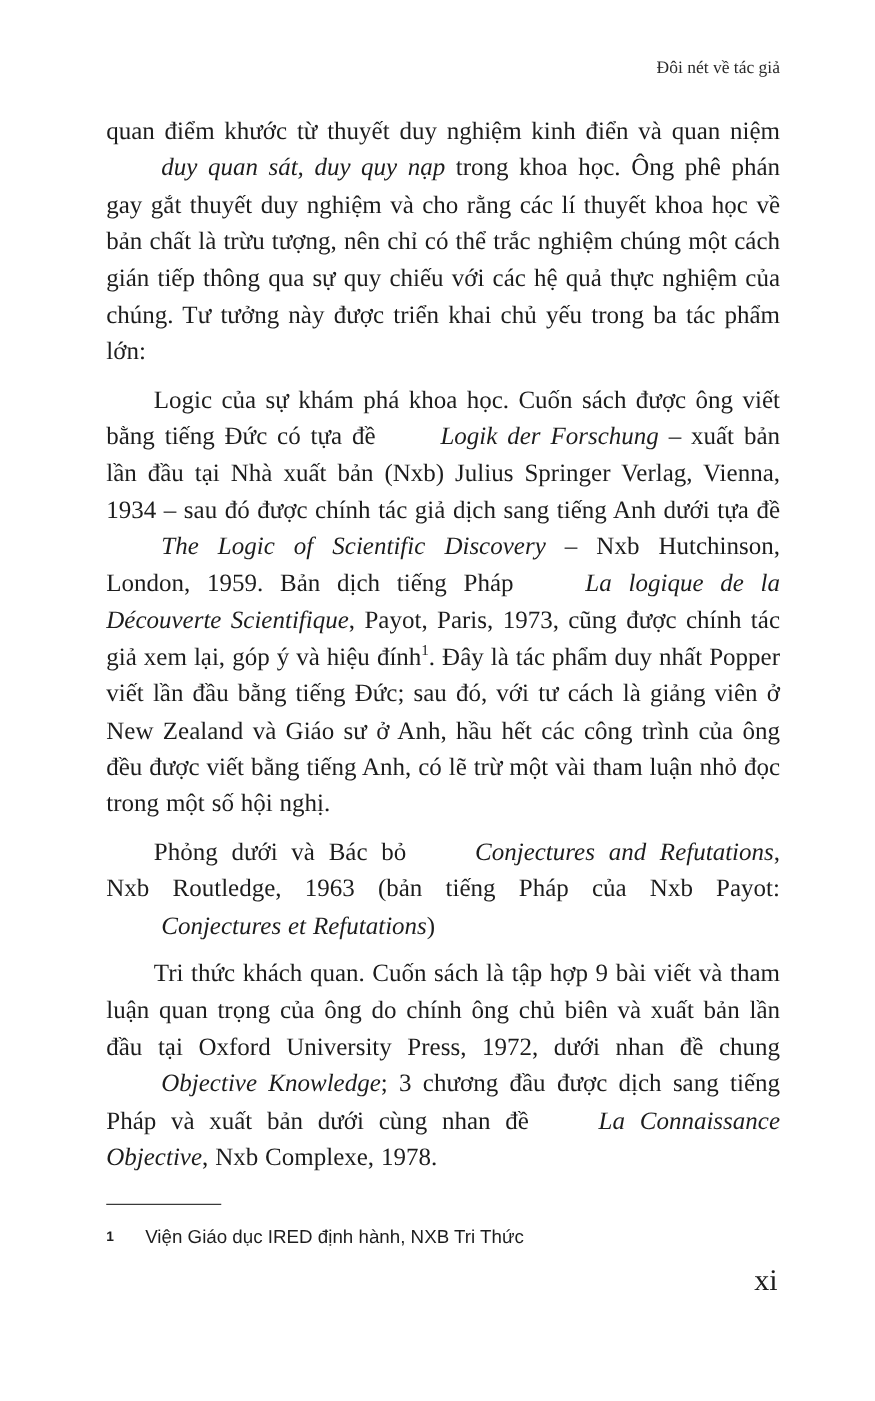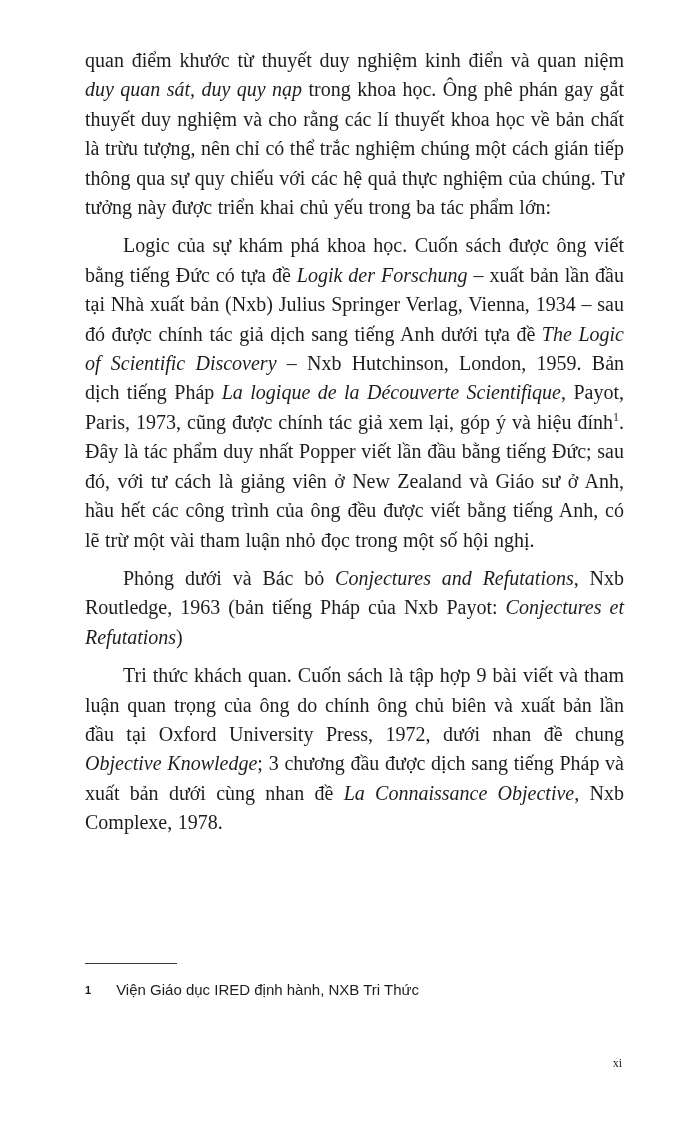--- a/index.html
+++ b/index.html
@@ -26,21 +26,21 @@
   .para {
     font-size: 20px;
     line-height: 29.4px;
     text-align: justify;
     margin: 0 0 9px 0;
     word-spacing: 0.5px;
   }
   .para.indent { text-indent: 38px; }
   .run-normal { }
   .run-bold { font-weight: normal; }
-  .run-italic { font-style: italic; }
+  .run-italic { font-style: italic; margin-left: 44px; }
   sup.run-sup {
     font-size: 12px;
     line-height: 0;
     vertical-align: super;
   }
   .footnote-area {
     position: absolute;
     left: 85px;
     right: 76px;
     top: 963px;
@@ -64,30 +64,31 @@
     font-size: 11px;
     position: relative;
     top: 0px;
     margin-right: 25px;
     flex: 0 0 auto;
   }
   .fn-text { flex: 1 1 auto; }
   .page-number {
     position: absolute;
     right: 78px;
-    top: 1056px;
-    font-size: 12px;
+    top: 1012px;
+    font-size: 24px;
     color: #1d1d1d;
   }
 </style>
 </head>
 <body>
 
 <div class="page">
 
+  <div class="running-header">Đôi nét về tác giả</div>
 
   <div class="body-text">
       <p class="para"><span class="run-normal">quan điểm khước từ thuyết duy nghiệm kinh điển và quan niệm </span><span class="run-italic">duy quan sát, duy quy nạp</span><span class="run-normal"> trong khoa học. Ông phê phán gay gắt thuyết duy nghiệm và cho rằng các lí thuyết khoa học về bản chất là trừu tượng, nên chỉ có thể trắc nghiệm chúng một cách gián tiếp thông qua sự quy chiếu với các hệ quả thực nghiệm của chúng. Tư tưởng này được triển khai chủ yếu trong ba tác phẩm lớn:</span></p>
       <p class="para indent"><span class="run-bold">Logic của sự khám phá khoa học</span><span class="run-normal">. Cuốn sách được ông viết bằng tiếng Đức có tựa đề </span><span class="run-italic">Logik der Forschung</span><span class="run-normal"> – xuất bản lần đầu tại Nhà xuất bản (Nxb) Julius Springer Verlag, Vienna, 1934 – sau đó được chính tác giả dịch sang tiếng Anh dưới tựa đề </span><span class="run-italic">The Logic of Scientific Discovery</span><span class="run-normal"> – Nxb Hutchinson, London, 1959. Bản dịch tiếng Pháp </span><span class="run-italic">La logique de la Découverte Scientifique</span><span class="run-normal">, Payot, Paris, 1973, cũng được chính tác giả xem lại, góp ý và hiệu đính</span><sup class="run-sup">1</sup><span class="run-normal">. Đây là tác phẩm duy nhất Popper viết lần đầu bằng tiếng Đức; sau đó, với tư cách là giảng viên ở New Zealand và Giáo sư ở Anh, hầu hết các công trình của ông đều được viết bằng tiếng Anh, có lẽ trừ một vài tham luận nhỏ đọc trong một số hội nghị.</span></p>
       <p class="para indent"><span class="run-bold">Phỏng dưới và Bác bỏ</span><span class="run-normal"> </span><span class="run-italic">Conjectures and Refutations</span><span class="run-normal">, Nxb Routledge, 1963 (bản tiếng Pháp của Nxb Payot: </span><span class="run-italic">Conjectures et Refutations</span><span class="run-normal">)</span></p>
       <p class="para indent"><span class="run-bold">Tri thức khách quan</span><span class="run-normal">. Cuốn sách là tập hợp 9 bài viết và tham luận quan trọng của ông do chính ông chủ biên và xuất bản lần đầu tại Oxford University Press, 1972, dưới nhan đề chung </span><span class="run-italic">Objective Knowledge</span><span class="run-normal">; 3 chương đầu được dịch sang tiếng Pháp và xuất bản dưới cùng nhan đề </span><span class="run-italic">La Connaissance Objective</span><span class="run-normal">, Nxb Complexe, 1978.</span></p>
     </div>
 
   <div class="footnote-area">
     <div class="footnote-rule"></div>

